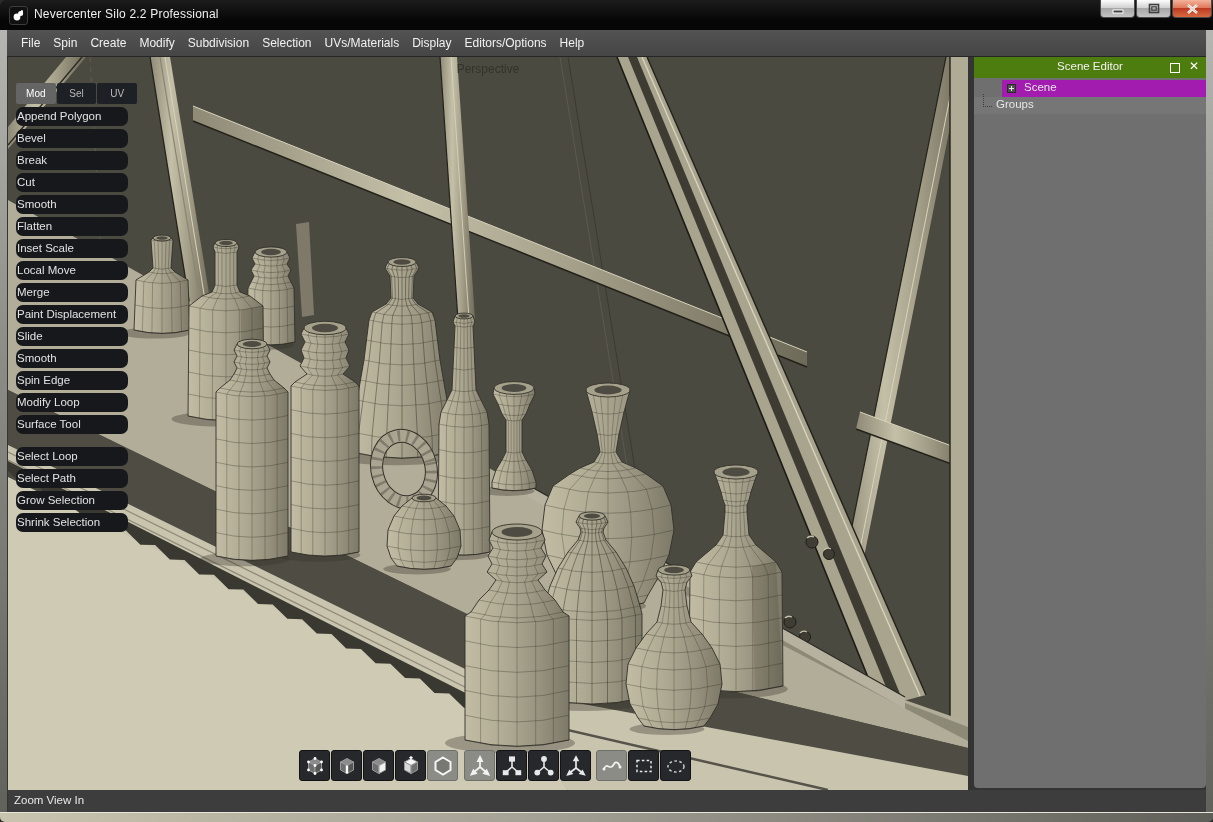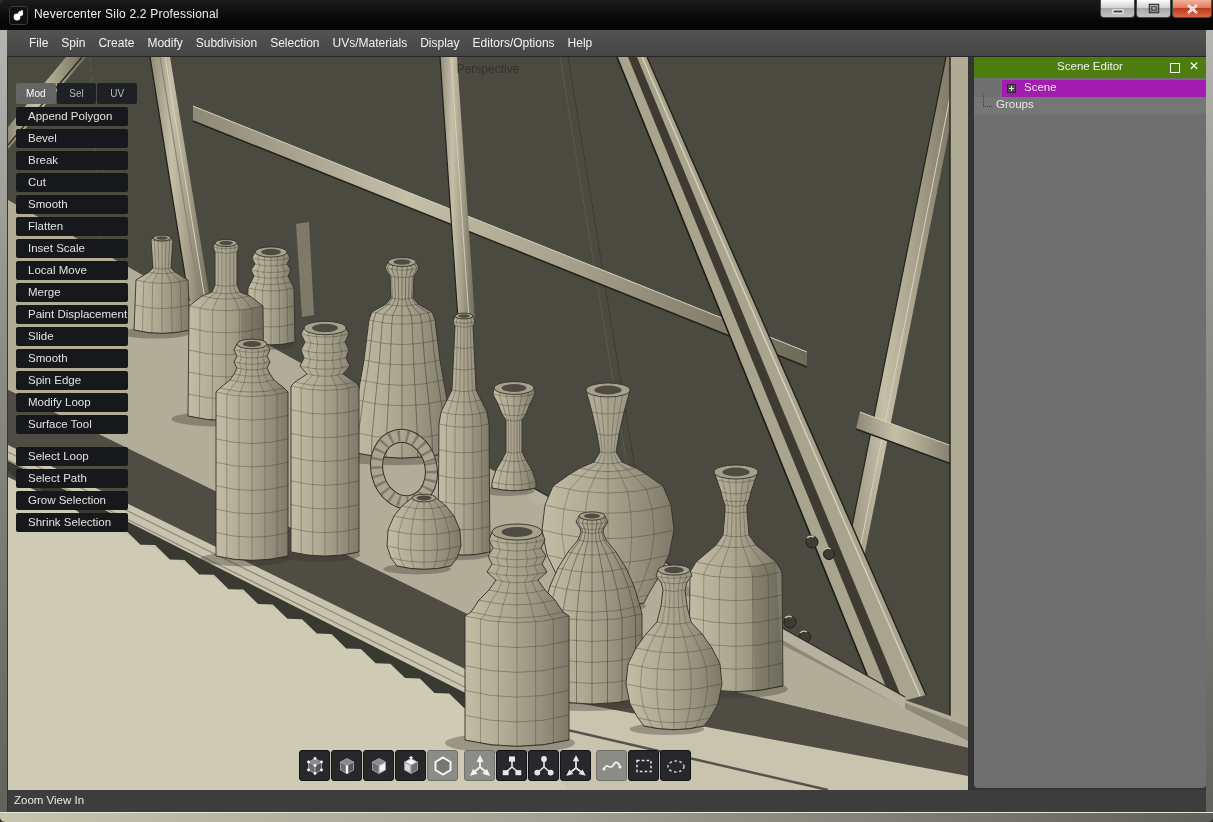--- a/index.html
+++ b/index.html
@@ -13,39 +13,39 @@
   #app-icon svg{position:absolute;left:1px;top:1px;}
   #title-text{position:absolute;left:34px;top:7px;font-size:12px;color:#eef0ee;letter-spacing:.2px;}
   .winbtn{position:absolute;top:0;height:18px;border:1px solid #4a4a4a;border-top:none;
     border-radius:0 0 4px 4px;box-sizing:border-box;
     background:linear-gradient(#fdfdfd,#d2d2d2 45%,#a7a7a7 50%,#c4c4c4);}
   #btn-min{left:1100px;width:35px;} #btn-max{left:1136px;width:35px;}
   #btn-close{left:1172px;width:40px;background:linear-gradient(#f4b29c,#e0795a 45%,#bd3a20 50%,#d96a42);}
   .winbtn .glyph{position:absolute;left:0;top:0;right:0;bottom:0;display:flex;align-items:center;justify-content:center;}
   #menubar{position:absolute;left:7px;top:30px;width:1199px;height:27px;
     background:linear-gradient(#535353,#464646);border-bottom:1px solid #262626;box-sizing:border-box;
-    display:flex;align-items:center;gap:13px;padding-left:22px;}
+    display:flex;align-items:center;gap:13px;padding-left:14px;}
   .menu-item{font-size:12px;color:#f2f2f2;cursor:default;}
   #border-left,#border-right{position:absolute;top:30px;width:7px;height:782px;
     background:linear-gradient(#b5b5b1,#8e8e88 40%,#62625c);}
   #border-left{left:0;} #border-right{left:1206px;}
   #border-bottom{position:absolute;left:0;top:812px;width:1213px;height:10px;border-radius:0 0 5px 5px;
     background:linear-gradient(90deg,#c9c4ae,#a3a095 45%,#5f5f59);box-shadow:inset 0 1px 0 #e8e6da;}
   #content{position:absolute;left:7px;top:57px;width:1199px;height:755px;background:#343434;}
   
   #viewport{position:absolute;left:8px;top:57px;width:960px;height:733px;background:#4b4a40;overflow:hidden;}
   
   #toolpanel{position:absolute;left:16px;top:83px;width:122px;}
   #tabs{display:flex;width:122px;height:21px;margin-bottom:3px;}
   .tab{width:40px;height:21px;margin-right:1px;display:flex;align-items:center;justify-content:center;
     font-size:10px;border-radius:2px;}
   .tab.active{background:#656565;color:#ffffff;}
   .tab.inactive{background:#1d2024;color:#b9b9b9;}
   .toolbtn{width:112px;height:19px;margin-bottom:3px;background:#16181c;color:#e2e2e2;
-    font-size:11.5px;line-height:19px;padding-left:12px;border-radius:2px;box-sizing:border-box;
+    font-size:11.5px;line-height:19px;padding-left:1px;border-radius:7px;box-sizing:border-box;
     white-space:nowrap;overflow:hidden;}
   #toolgap{height:10px;}
   
   #btoolbar{position:absolute;left:299px;top:750px;display:flex;}
   .bt-group{display:flex;}
   .bt{width:31px;height:31px;margin-right:1px;border-radius:3px;background:#26282b;
     display:flex;align-items:center;justify-content:center;box-sizing:border-box;border:1px solid #121316;}
   .bt.sel{background:#8b8c86;border-color:#6f706b;}
   .gap2{margin-left:5px;} .gap3{margin-left:4px;}
   

